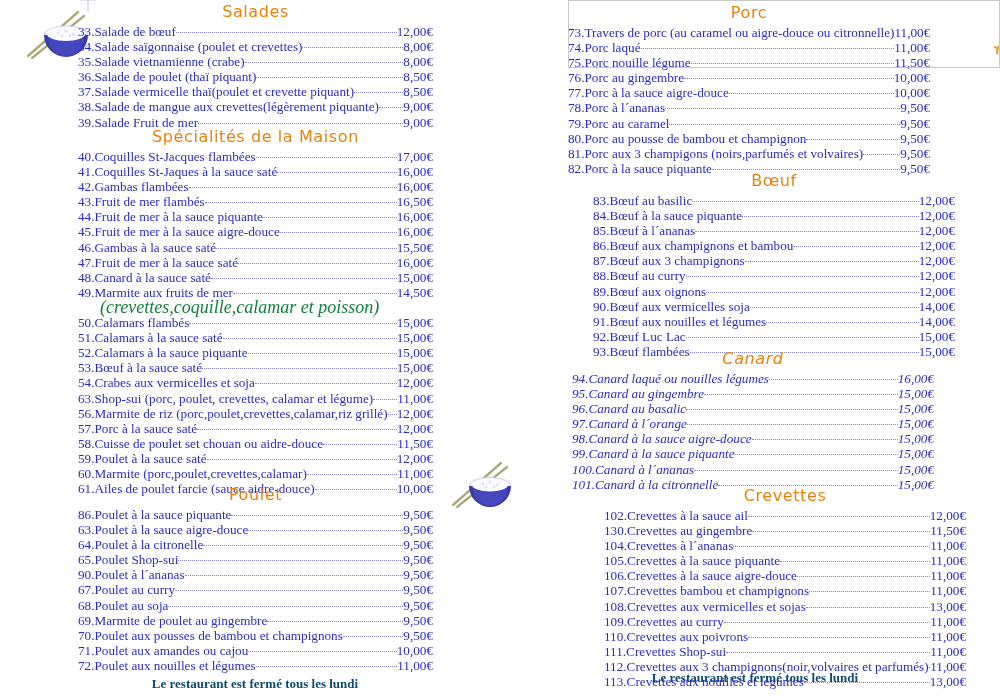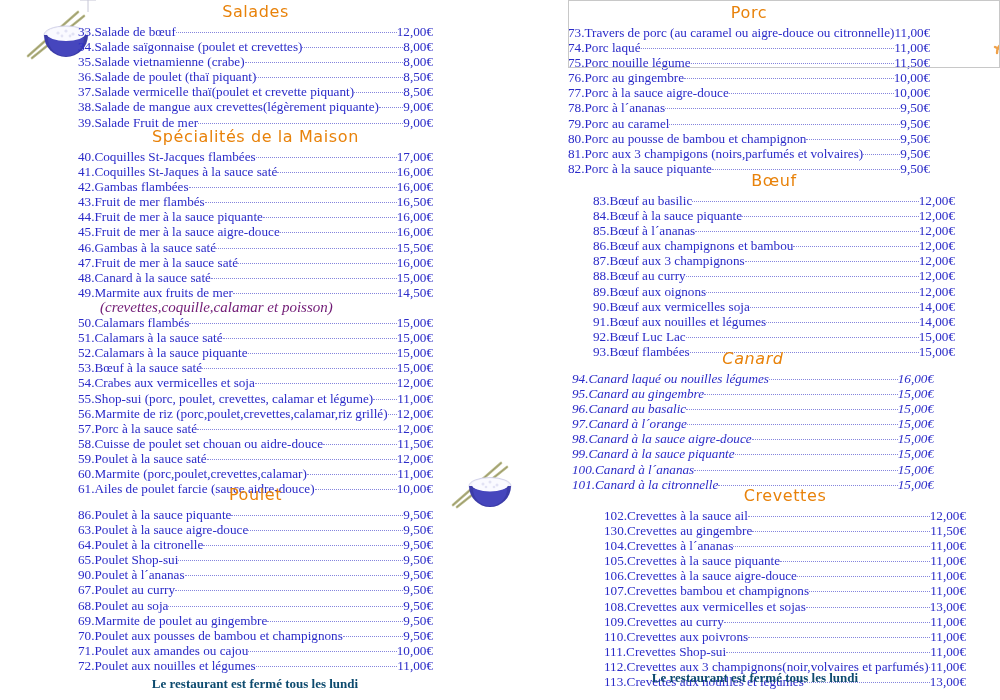--- a/index.html
+++ b/index.html
@@ -70,24 +70,24 @@
     top: -3px;
     margin: 0 0px;
     border-bottom: 1px dotted #6f6fd8;
     opacity: .85;
   }
   .price {
     flex: 0 0 auto;
     text-align: right;
   }
   .sub-note {
-    color: #701a75;
+    color: #15803d;
     font-family: "Liberation Serif", serif;
     font-style: italic;
-    font-size: 15px;
+    font-size: 18px;
     line-height: 15.1px;
     padding-left: 22px;
     white-space: nowrap;
   }
 
   
   .footer-note {
     color: #0c4a6e;
     font-family: "Liberation Serif", serif;
     font-weight: bold;
@@ -301,21 +301,21 @@
             <span class="item-name">53.Bœuf à la sauce saté</span>
             <span class="leader"></span>
             <span class="price">15,00€</span>
           </li>
         <li class="menu-row">
             <span class="item-name">54.Crabes aux vermicelles et soja</span>
             <span class="leader"></span>
             <span class="price">12,00€</span>
           </li>
         <li class="menu-row">
-            <span class="item-name">55.Shop-sui (porc, poulet, crevettes, calamar et légume)</span>
+            <span class="item-name">63.Shop-sui (porc, poulet, crevettes, calamar et légume)</span>
             <span class="leader"></span>
             <span class="price">11,00€</span>
           </li>
         <li class="menu-row">
             <span class="item-name">56.Marmite de riz (porc,poulet,crevettes,calamar,riz grillé)</span>
             <span class="leader"></span>
             <span class="price">12,00€</span>
           </li>
         <li class="menu-row">
             <span class="item-name">57.Porc à la sauce saté</span>

